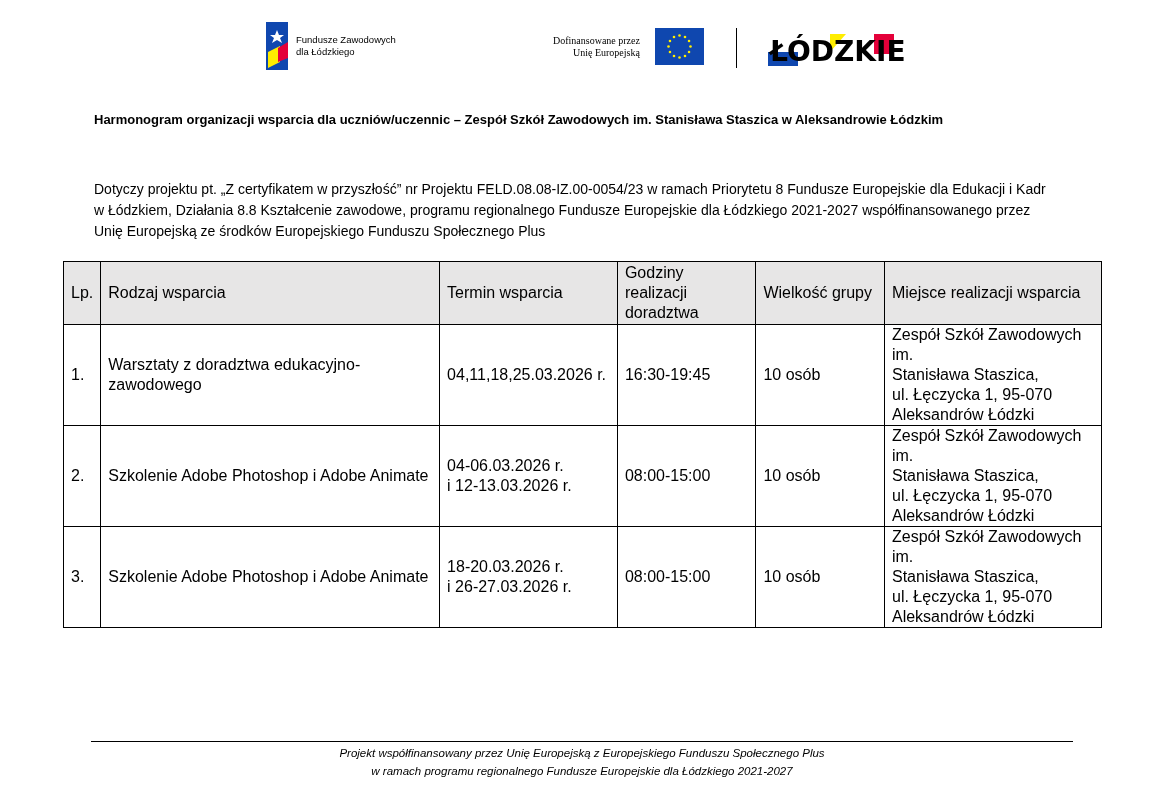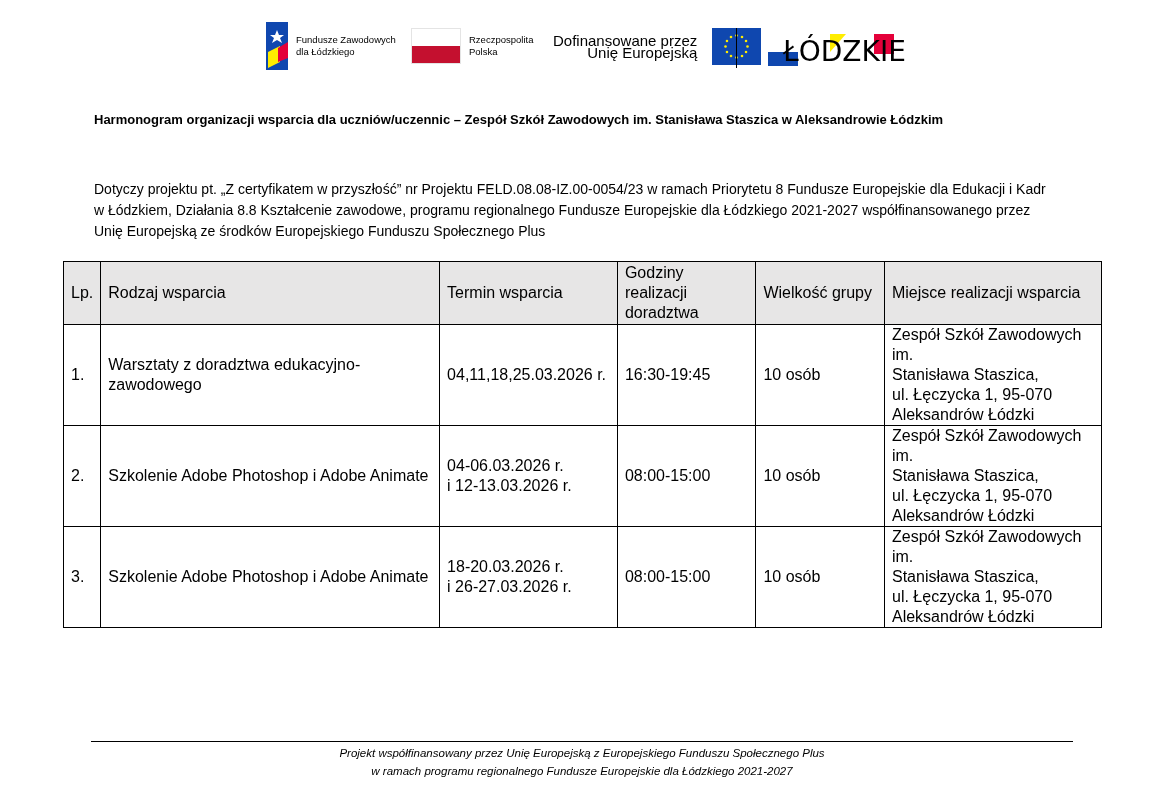--- a/index.html
+++ b/index.html
@@ -11,25 +11,25 @@
     .logo { position: absolute; }
     .fe-logo { left: 266px; top: 4px; display: flex; align-items: center; }
     .fe-mark { width: 22px; height: 48px; position: relative; }
     .fe-text { margin-left: 8px; font-size: 9.5px; line-height: 12px; }
     .rp-logo { left: 411px; top: 10px; display: flex; align-items: center; }
     .rp-flag { width: 50px; height: 36px; border: 1px solid #e4e4e4; box-sizing: border-box; display: flex; flex-direction: column; }
     .rp-flag .w { flex: 1; background: #fff; }
     .rp-flag .r { flex: 1; background: #c4102f; }
     .rp-text { margin-left: 8px; font-size: 9.5px; line-height: 12px; }
     .eu-logo { left: 553px; top: 10px; display: flex; align-items: center; }
-    .eu-text { font-size: 15px; line-height: 12px; text-align: right; margin-right: 15px; }
+    .eu-text { font-size: 10px; line-height: 12px; text-align: right; margin-right: 15px; font-family: Liberation Serif, serif; }
     .eu-flag { width: 49px; height: 37px; background: #0f47af; position: relative; }
     .sep { left: 736px; top: 10px; width: 1px; height: 40px; background: #000; }
     .lodz-logo { left: 768px; top: 12px; width: 130px; height: 40px; }
-    .lodz-word { position: absolute; left: 15px; top: 5px; font-size: 28px; letter-spacing: 0px; font-family: "DejaVu Sans", sans-serif; font-weight: 400; z-index: 2; text-align: center; }
+    .lodz-word { position: absolute; left: 2px; top: 5px; font-size: 28px; letter-spacing: 0px; font-family: "DejaVu Sans", sans-serif; font-weight: 700; z-index: 2; text-align: center; }
     .lodz-blue { position: absolute; left: 0; top: 22px; width: 30px; height: 14px; background: #0f47af; z-index: 1; }
     .lodz-yellow { position: absolute; left: 62px; top: 4px; width: 16px; height: 18px; background: #ffed00; z-index: 1; clip-path: polygon(0 0, 100% 0, 0 100%); }
     .lodz-red { position: absolute; left: 106px; top: 4px; width: 20px; height: 20px; background: #e4003a; z-index: 1; }
 
     .title {
       position: absolute; left: 94px; top: 108px; width: 960px;
       font-family: "Liberation Sans", sans-serif; font-weight: bold; font-size: 13px; line-height: 24px;
     }
     .intro {
       position: absolute; left: 94px; top: 179px; width: 960px;
@@ -63,28 +63,20 @@
     <svg class="fe-mark" width="22" height="48" viewBox="0 0 22 48">
       <rect x="0" y="0" width="22" height="48" fill="#0f47af"></rect>
       <polygon points="2,30 14,24 14,40 2,46" fill="#ffed00"></polygon>
       <polygon points="12,26 22,20 22,36 12,40" fill="#e4003a"></polygon>
       <polygon points="11,8 13,13 18,13 14,16 16,21 11,18 6,21 8,16 4,13 9,13" fill="#ffffff"></polygon>
     </svg>
     <div class="fe-text multiline">Fundusze Zawodowych
 dla Łódzkiego</div>
   </div>
 
-  <div class="logo rp-logo">
-    <div class="rp-flag">
-        <div class="w"></div>
-        <div class="r"></div>
-      </div>
-    <div class="rp-text multiline">Rzeczpospolita
-Polska</div>
-  </div>
 
   <div class="logo eu-logo">
     <div class="eu-text multiline">Dofinansowane przez
 Unię Europejską</div>
     <svg class="eu-flag" width="49" height="37" viewBox="0 0 49 37">
       <rect width="49" height="37" fill="#0f47af"></rect>
       <g fill="#ffed00" id="eu-stars">
           <circle cx="35.5" cy="18.5" r="1.3"></circle>
           <circle cx="34.02627944162883" cy="24" r="1.3"></circle>
           <circle cx="30" cy="28.026279441628823" r="1.3"></circle>

